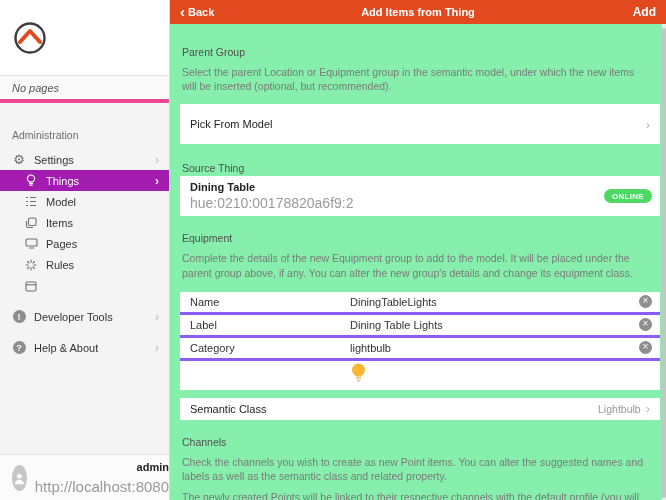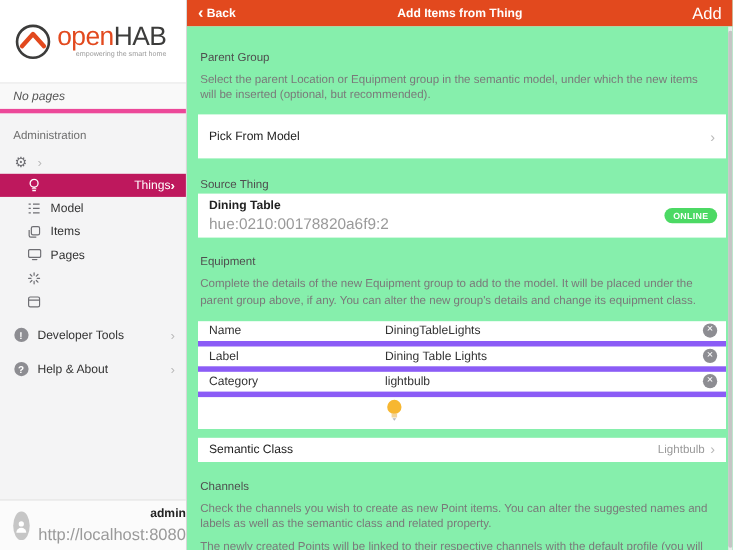--- a/index.html
+++ b/index.html
@@ -10,63 +10,63 @@
   .sidebar { width:170px; height:500px; background:#f4f4f5; border-right:1px solid #d8d8d8; display:flex; flex-direction:column; }
   .logo-area { background:#fff; height:76px; display:flex; align-items:center; padding-left:12px; border-bottom:1px solid #e2e2e2; }
   .logo-wrap { display:flex; align-items:center; }
   .logo-text { line-height:1; margin-left:4px; }
   .logo-line1 { font-size:24px; letter-spacing:-0.5px; }
   .logo-open { color:#e2491e; font-weight:400; }
   .logo-hab { color:#3c3c3b; font-weight:400; }
   .logo-tagline { font-size:6.5px; color:#9a9a9a; text-align:right; margin-top:1px; }
   .nopages { background:#f9f9f9; border-bottom:4px solid #ec4899; height:27px; display:flex; align-items:center; padding-left:12px; font-style:italic; font-size:11px; color:#555; }
   .menu { flex:1; padding-top:10px; }
-  .menu-section { font-size:10.5px; color:#6e6e6e; margin:4px 0 8px 12px; }
+  .menu-section { font-size:10.5px; color:#6e6e6e; margin:16px 0 8px 12px; }
   .mi { height:21px; display:flex; align-items:center; padding-left:12px; font-size:11px; color:#333; cursor:pointer; }
   .mi.sub { padding-left:24px; }
   .mi .ic { width:14px; height:14px; display:flex; align-items:center; justify-content:center; margin-right:8px; color:#6e6e73; }
   .mi .lbl { flex:1; }
   .mi .chev { color:#b9b9b9; font-size:12px; margin-right:10px; }
-  .mi.active { background:#be185d; color:#fff;text-align:right; }
+  .mi.active { background:#a21caf; color:#fff; }
   .mi.active .ic { color:#fff; }
   .mi.active .chev { color:#fff; font-weight:bold; }
   .mi.gap { margin-top:10px; }
   svg.licon { display:block; }
   .gear-glyph { font-size:13px; line-height:1; }
   .circle-ic { width:13px; height:13px; border-radius:50%; background:#8d8d92; color:#fff; font-size:9px; font-weight:bold; display:flex; align-items:center; justify-content:center; }
   .user-area { background:#fbfbfb; border-top:1px solid #e2e2e2; height:46px; display:flex; align-items:center; padding-left:12px; }
   .avatar { width:26px; height:26px; border-radius:50%; background:#c6c6c6; overflow:hidden; display:flex; align-items:flex-end; justify-content:center; margin-right:8px; }
   .user-name { font-size:11px; font-weight:bold; color:#222;text-align:right; }
   .user-url { font-size:15px; color:#9a9a9a; margin-top:5px; }
 
   
   .main { width:496px; height:500px; display:flex; flex-direction:column; }
   .navbar { height:24px; background:#e2491e; color:#fff; display:flex; align-items:center; padding:0 10px; position:relative; flex:0 0 24px; }
   .nav-back { display:flex; align-items:center; font-size:11px; font-weight:bold; cursor:pointer; }
   .nav-back .arrow { font-size:15px; font-weight:bold; margin-right:3px; line-height:0.8; }
   .nav-title { position:absolute; left:0; right:0; text-align:center; font-size:11px; font-weight:bold; pointer-events:none; }
-  .nav-add { margin-left:auto; font-size:15px; font-weight:normal; cursor:pointer; }
+  .nav-add { margin-left:auto; font-size:12px; font-weight:bold; cursor:pointer; }
   .content { flex:1; background:#86efac; position:relative; overflow:hidden; padding-bottom:8px; }
   .scrolltrack { position:absolute; top:0; right:0; width:4px; height:100%; background:#ececec; }
   .scrollthumb { position:absolute; top:4px; right:0; width:4px; height:470px; background:#c5c5c5; border-radius:2px; }
 
   .btitle { font-size:10.5px; color:#4f4f4f; margin:0 18px 0 12px; }
   .bdesc { font-size:10.5px; color:#7a7a7a; line-height:1.35; margin:7px 18px 0 12px; }
   .mt22 { margin-top:22px; } .mt16 { margin-top:16px; } .mt18 { margin-top:18px; }
 
   .row { background:#fff; margin:0 6px 0 10px; display:flex; align-items:center; padding:0 10px; }
   .link-row { height:40px; margin-top:11px; font-size:11px; color:#222; cursor:pointer; }
   .link-row .chev { margin-left:auto; color:#b9b9b9; font-size:13px; }
   .thing-row { margin-top:2px; padding:5px 8px 5px 10px; align-items:center; }
   .thing-title { font-size:11px; font-weight:bold; color:#222; }
   .thing-uid { font-size:14px; color:#9a9a9a; margin-top:2px; }
   .badge-online { margin-left:auto; background:#4cd964; color:#fff; font-size:8px; font-weight:bold; padding:2.5px 8px; border-radius:10px; letter-spacing:0.3px; }
 
   .card { background:#fff; margin:12px 6px 0 10px; }
-  .frow { display:flex; align-items:center; height:23px; padding:0 8px 0 10px; border-bottom:5px solid #8b5cf6; }
+  .frow { display:flex; align-items:center; height:23px; padding:0 8px 0 10px; border-bottom:3px solid #8b5cf6; }
   .frow .flabel { flex:0 0 160px; font-size:11px; color:#333; }
   .frow .fvalue { flex:1; font-size:11px; color:#333; border:none; outline:none; background:transparent; font-family:"Liberation Sans",sans-serif; padding:0; }
   .clear-btn { width:13px; height:13px; border-radius:50%; background:#8d8d92; color:#fff; font-size:10px; line-height:12px; text-align:center; cursor:pointer; flex:0 0 13px; }
   .bulb-preview { height:29px; display:flex; align-items:center; padding-left:170px; }
 
   .sc-row { height:22px; margin-top:8px; font-size:11px; color:#222; cursor:pointer; }
   .sc-value { margin-left:auto; color:#9a9a9a; font-size:10.5px; }
   .sc-row .chev { color:#b9b9b9; font-size:13px; margin-left:5px; }
 </style>
 </head>
@@ -75,34 +75,31 @@
 <div class="sidebar">
 
   <div class="logo-area">
     <div class="logo-wrap">
       <span>
         <svg class="licon" width="36" height="36" viewBox="0 0 36 36">
           <circle cx="18" cy="18" r="14.5" fill="none" stroke="#3c3c3b" stroke-width="2.4"></circle>
           <path d="M8 22 L18 11 L28 22" fill="none" stroke="#e2491e" stroke-width="4" stroke-linecap="round" stroke-linejoin="round"></path>
         </svg>
       </span>
-      <div class="logo-text">
-        <div class="logo-line1"><span class="logo-open">open</span><span class="logo-hab">HAB</span></div>
-        <div class="logo-tagline">empowering the smart home</div>
-      </div>
     </div>
   </div>
 
   <div class="nopages">No pages</div>
 
   <div class="menu">
     <div class="menu-section">Administration</div>
 
     <div class="mi">
       <span class="ic gear-glyph">⚙</span>
+      <span class="lbl">Settings</span>
       <span class="chev">›</span>
     </div>
 
     <div class="mi sub active">
       <span class="ic">
         <svg class="licon" width="12" height="13" viewBox="0 0 12 13">
           <circle cx="6" cy="4.6" r="3.6" fill="none" stroke="currentColor" stroke-width="1.2"></circle>
           <path d="M4.4 9.6 h3.2 M4.8 11.3 h2.4" stroke="currentColor" stroke-width="1.1" stroke-linecap="round"></path>
         </svg>
       </span>
@@ -139,20 +136,21 @@
       </span>
       <span class="lbl">Pages</span>
     </div>
 
     <div class="mi sub">
       <span class="ic">
         <svg class="licon" width="12" height="12" viewBox="0 0 12 12">
           <path d="M6 1 v2.2 M6 8.8 V11 M1 6 h2.2 M8.8 6 H11 M2.5 2.5 l1.5 1.5 M8 8 l1.5 1.5 M9.5 2.5 L8 4 M4 8 l-1.5 1.5" stroke="currentColor" stroke-width="1.1" stroke-linecap="round"></path>
         </svg>
       </span>
+      <span class="lbl">Rules</span>
     </div>
 
     <div class="mi sub">
       <span class="ic">
         <svg class="licon" width="12" height="12" viewBox="0 0 12 12">
           <rect x="1" y="2" width="10" height="9" rx="1.5" fill="none" stroke="currentColor" stroke-width="1.1"></rect>
           <path d="M1 4.8 h10" stroke="currentColor" stroke-width="1.1"></path>
         </svg>
       </span>
     </div>

